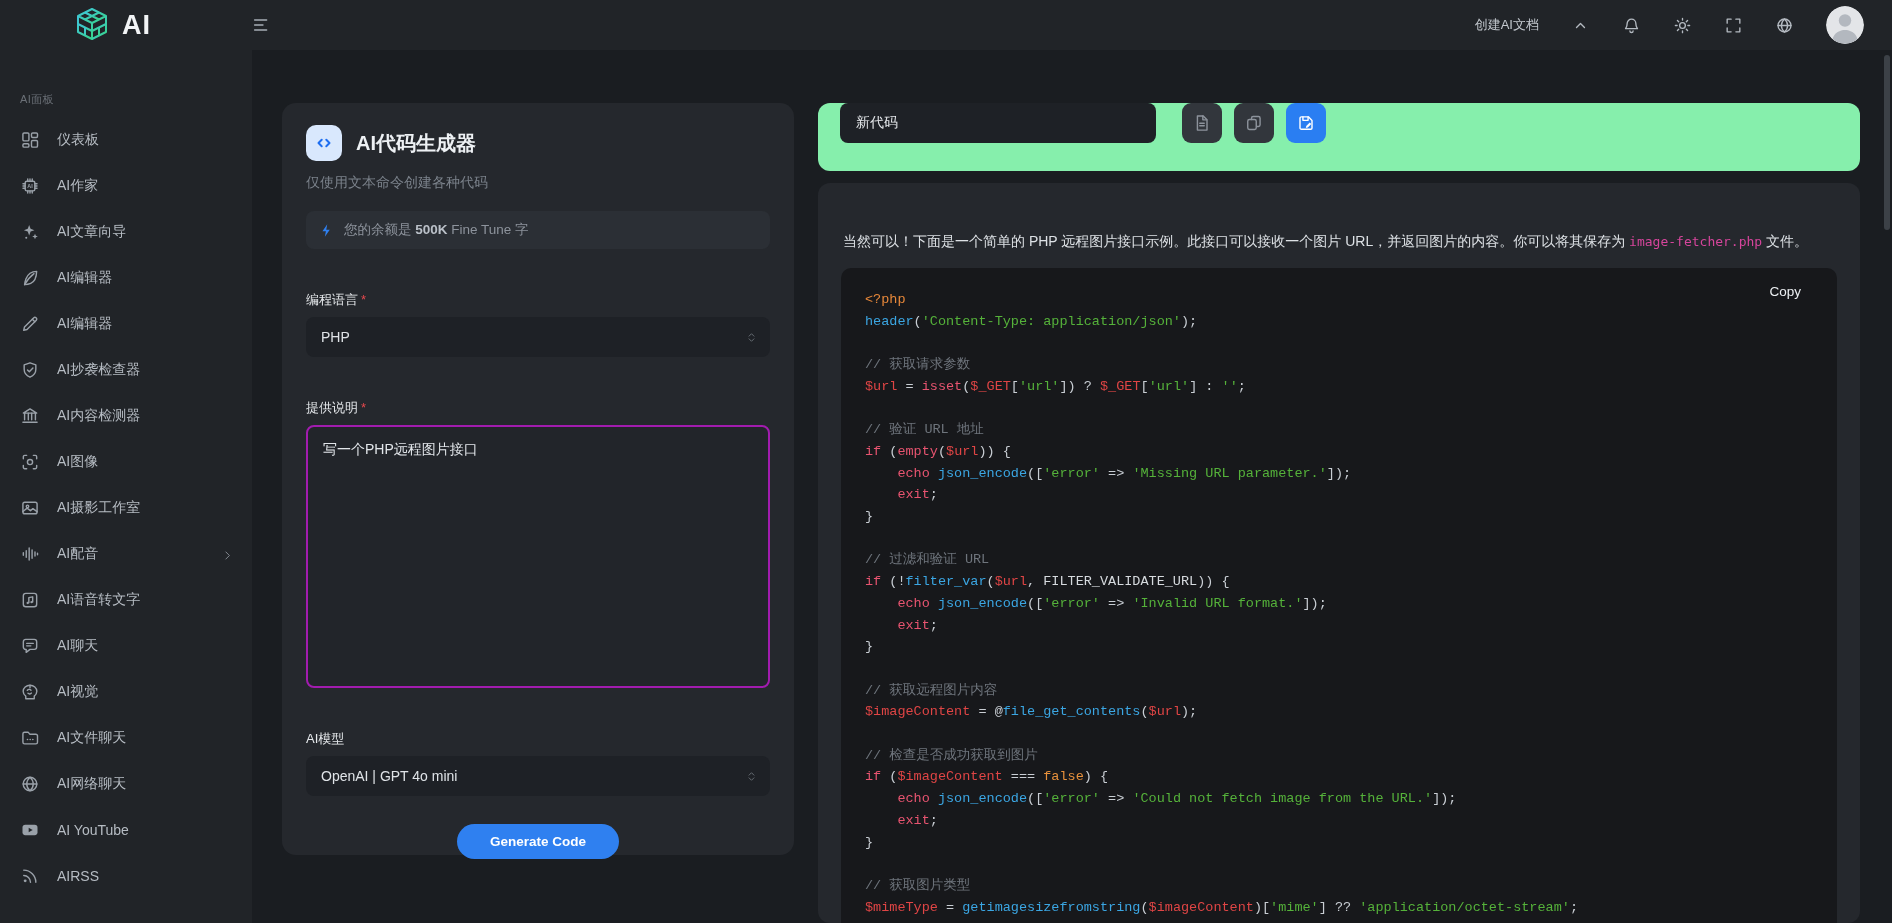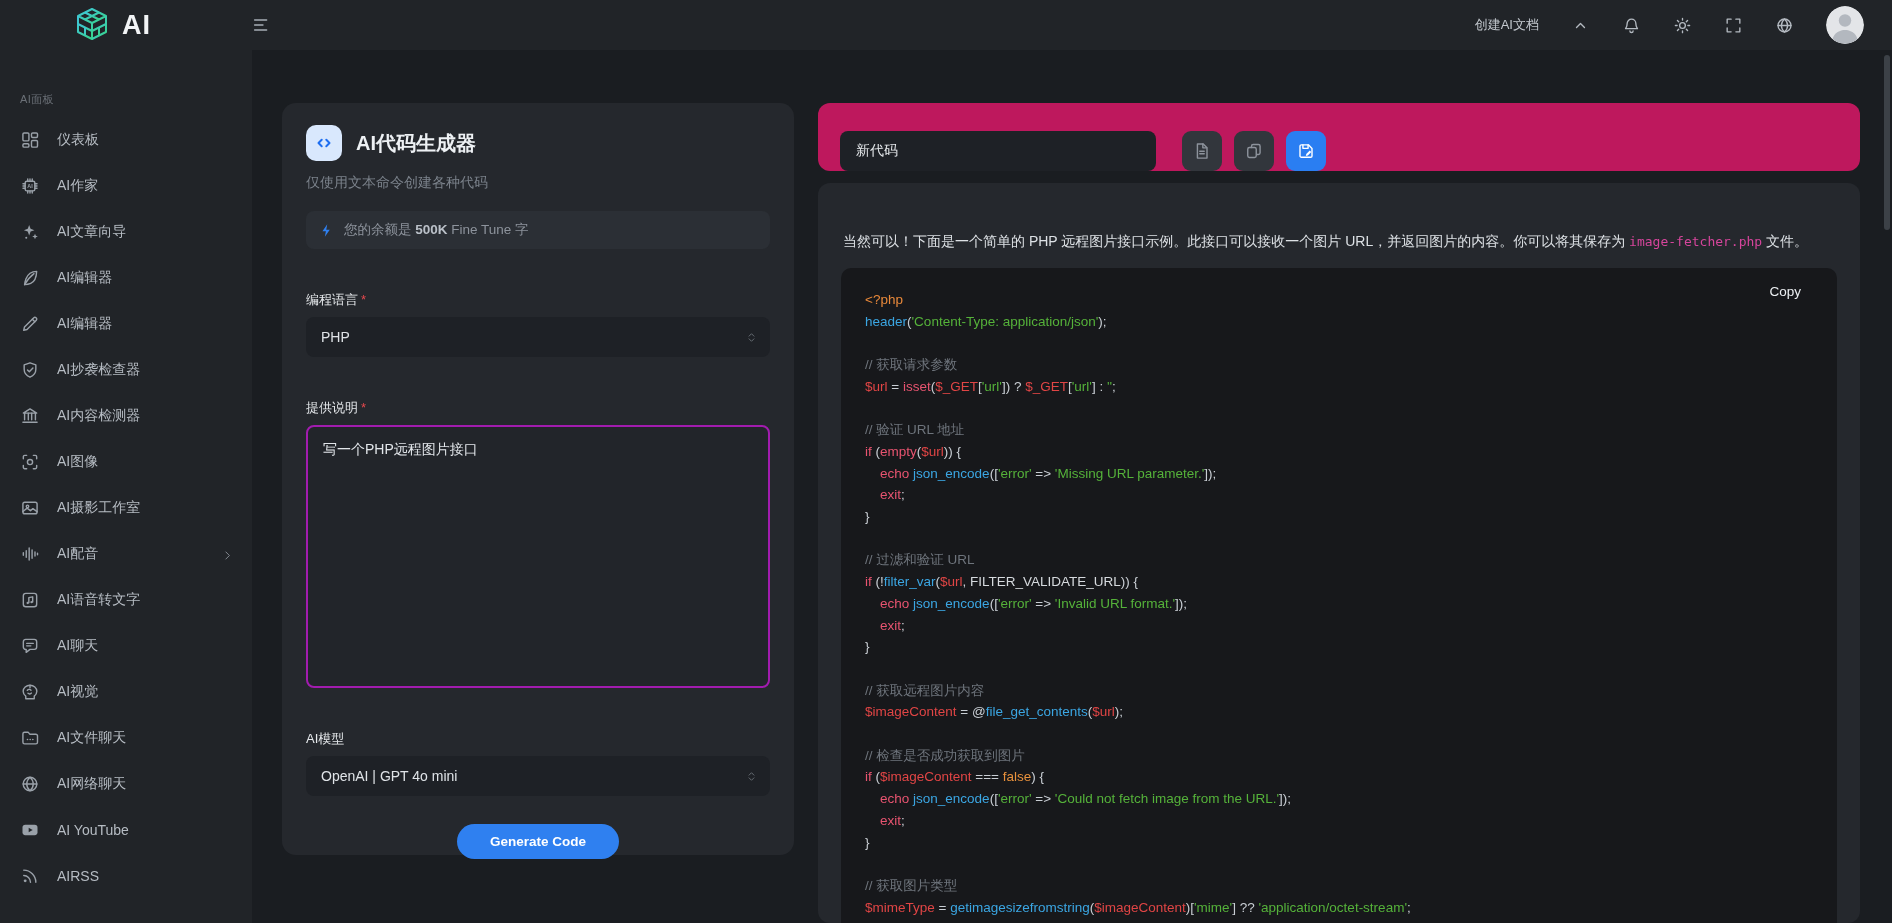--- a/index.html
+++ b/index.html
@@ -46,32 +46,32 @@
   .req { color:#e5484d; margin-left:3px; }
   .select { margin-top:8px; height:40px; background:#1e2126; border-radius:8px; display:flex; align-items:center; justify-content:space-between; padding:0 12px 0 15px; font-size:14px; color:#dfe3e7; cursor:pointer; }
   .sel-arrows { width:13px; height:13px; color:#6b7178; }
   .sel-arrows svg { width:100%; height:100%; }
   .textarea { margin-top:8px; height:263px; background:#22252a; border:2px solid #a21caf; border-radius:8px; padding:12px 15px; font-size:14px; color:#e2e6ea; line-height:20px; }
   .gen-btn-row { margin-top:28px; text-align:center; }
   .gen-btn { background:var(--accent); color:#fff; border:none; border-radius:18px; height:35px; padding:0 33px; font-size:13.5px; font-weight:700; font-family:inherit; cursor:pointer; }
 
   
   .right-col { flex:1; min-width:0; display:flex; flex-direction:column; }
-  .ws-header { height:68px; background:#be185d; border-radius:12px; display:flex; align-items:flex-end; padding:0 22px; flex:none; }
+  .ws-header { height:68px; background:#86efac; border-radius:12px; display:flex; align-items:flex-start; padding:0 22px; flex:none; }
   .ws-title-input { width:316px; height:40px; background:#1e2126; border:none; border-radius:8px; color:#e6e9ec; font-size:14px; padding:0 16px; font-family:inherit; outline:none; }
   .hbtns { display:flex; gap:12px; margin-left:26px; }
   .hbtn { width:40px; height:40px; border-radius:9px; background:#32363c; border:none; color:#8d939c; display:flex; align-items:center; justify-content:center; cursor:pointer; }
   .hbtn svg { width:20px; height:20px; }
   .hbtn.primary { background:var(--accent2); color:#fff; }
   .ws-body { margin-top:12px; height:860px; background:#25282d; border-radius:12px; padding:48px 23px 0; overflow:hidden; }
   .intro { font-size:14px; line-height:20px; color:#dde1e5; margin:0 0 16px 2px; }
   .inline-code { color:#d6459c; font-family:"DejaVu Sans Mono","Liberation Mono",monospace; font-size:13px; }
   .code-block { background:#17181b; border-radius:10px; padding:21px 24px 30px; position:relative; min-height:700px; }
   .copy-btn { position:absolute; top:16px; right:36px; background:none; border:none; color:#eceff2; font-size:13.5px; font-family:inherit; cursor:pointer; }
-  .code-pre { font-family:Liberation Sans, sans-serif; font-size:13.5px; line-height:21.7px; white-space:pre; color:#c9ced4; }
+  .code-pre { font-family:Liberation Mono, monospace; font-size:13.5px; line-height:21.7px; white-space:pre; color:#c9ced4; }
   .tk-tag  { color:#e8883a; }
   .tk-fn   { color:#3ba6e3; }
   .tk-str  { color:#55b23a; }
   .tk-var  { color:#e04545; }
   .tk-kw   { color:#e85470; }
   .tk-cm   { color:#6e747c; }
   .tk-pun  { color:#c9ced4; }
   .tk-const{ color:#d6dade; }
   .tk-bool { color:#e8913c; }
 

